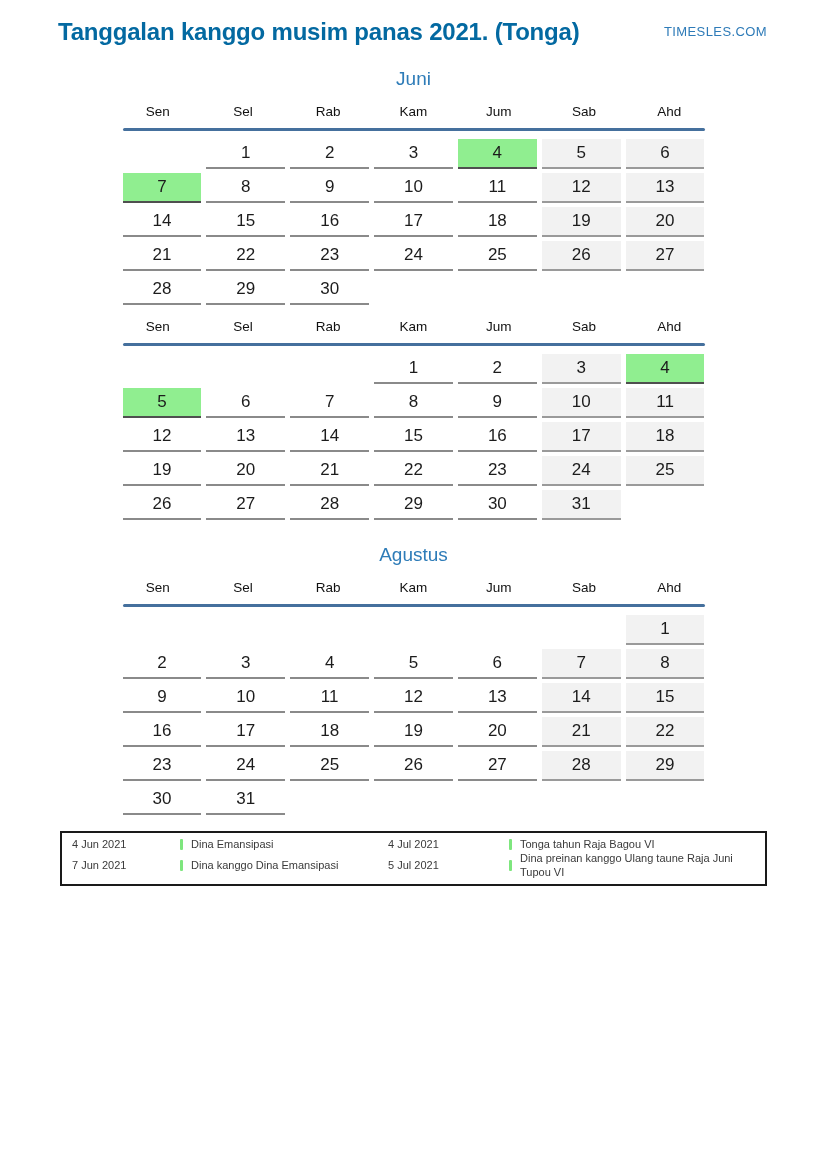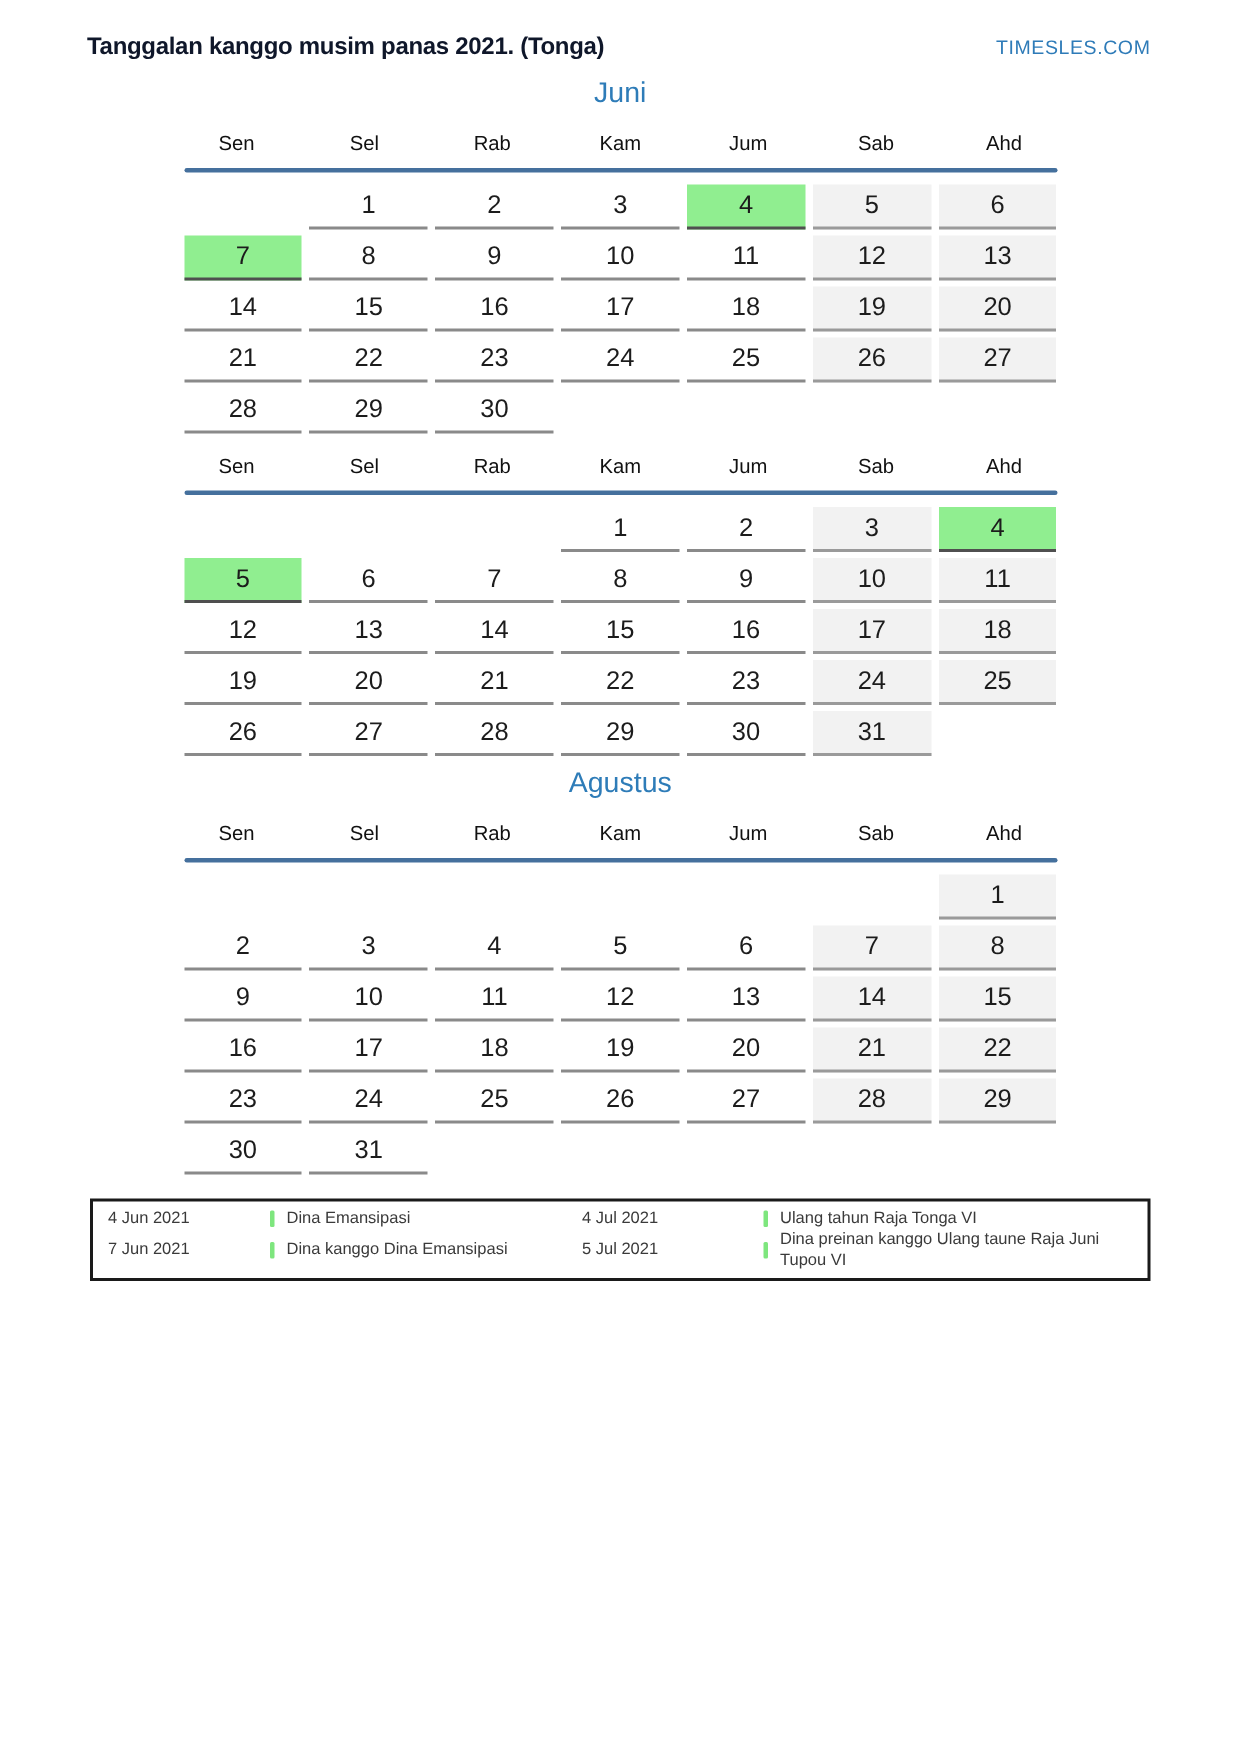--- a/index.html
+++ b/index.html
@@ -9,30 +9,30 @@
     position: relative;
     font-family: "Liberation Sans", sans-serif;
     color: #1b1b1b;
     overflow: hidden;
   }
   .page-header {
     display: flex; justify-content: space-between; align-items: flex-start;
     padding: 20px 60px 0 58px;
   }
   .page-title {
-    font-size: 16px; line-height: 24px; color: #0f172a;
+    font-size: 24px; line-height: 24px; color: #0369a1;
     letter-spacing: -0.2px;
   }
   .brand-link {
     font-size: 13px; line-height: 18px; margin-top: 3px;
     color: #2e7bb8; text-decoration: none; letter-spacing: 0.4px; text-align: center;
   }
   .month { width: 582px; margin: 0 auto; }
   .month-title {
-    margin-top: 8px; text-align: center;
+    margin-top: 24px; text-align: center;
     font-size: 19px; line-height: 22px; font-weight: normal;
     color: #2e7cb8;
   }
   .weekday-row {
     margin-top: 14px;
     display: grid; grid-template-columns: repeat(7, 1fr); column-gap: 15px;
     font-size: 13.5px; line-height: 16px; text-align: center; color: #111111;
   }
   .header-line {
     margin-top: 8px; height: 3px; background: #45709d; border-radius: 2px;
@@ -269,21 +269,21 @@
 <footer class="legend">
   <div class="legend-row">
     <span>4 Jun 2021</span>
     <span class="legend-label">
       <span class="legend-marker"></span>
       <span>Dina Emansipasi</span>
     </span>
     <span>4 Jul 2021</span>
     <span class="legend-label">
       <span class="legend-marker"></span>
-      <span>Ulang tahun Raja Tonga VI</span>
+      <span>Tonga tahun Raja Bagou VI</span>
     </span>
   </div>
   <div class="legend-row">
     <span>7 Jun 2021</span>
     <span class="legend-label">
       <span class="legend-marker"></span>
       <span>Dina kanggo Dina Emansipasi</span>
     </span>
     <span>5 Jul 2021</span>
     <span class="legend-label">

